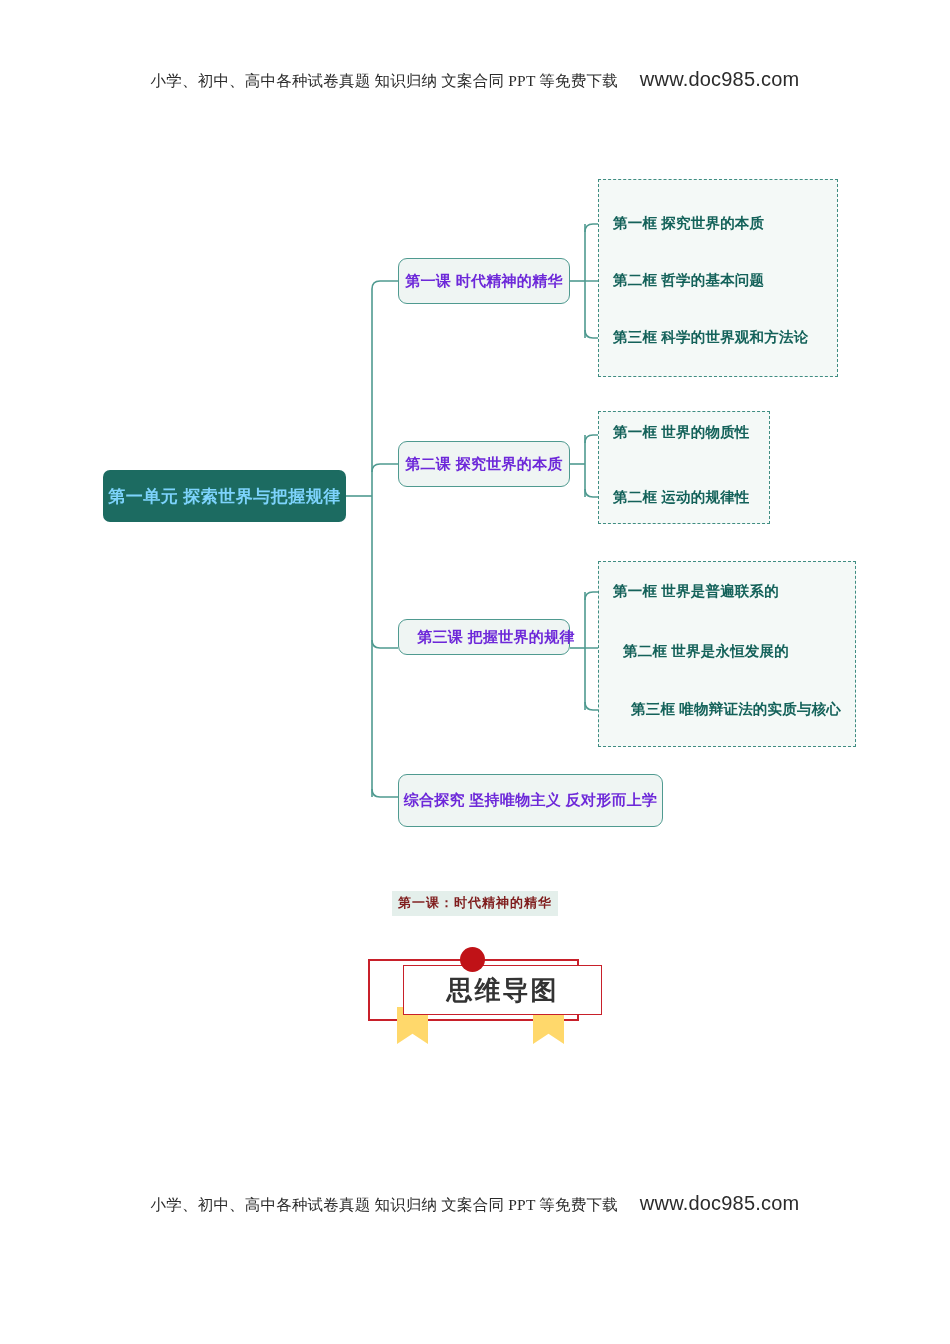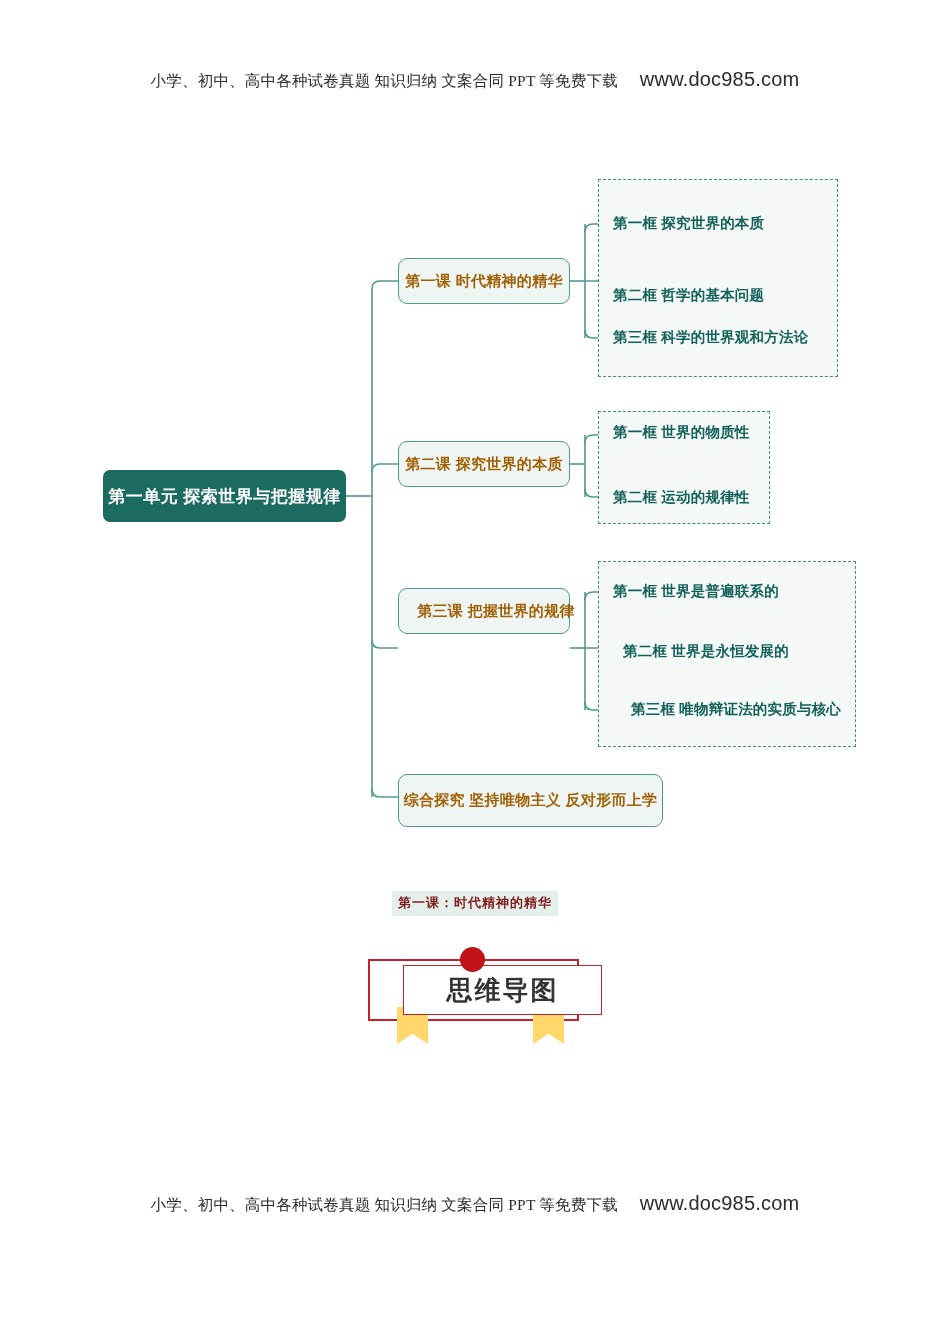--- a/index.html
+++ b/index.html
@@ -60,49 +60,49 @@
     width: 243px;
     height: 52px;
     background: #1c6b61;
     border-radius: 7px;
     display: flex;
     align-items: center;
     justify-content: center;
     box-sizing: border-box;
   }
   .root-node span {
-    color: #ffffff;
+    color: #7dd3fc;
     font-size: 17px;
     font-weight: bold;
     letter-spacing: 0.5px;
     white-space: nowrap;
   }
 
   
   .branch-node {
     position: absolute;
     background: #eff5f3;
     border: 1.6px solid #4f9a90;
     border-radius: 9px;
     display: flex;
     align-items: center;
     justify-content: center;
     box-sizing: border-box;
   }
   .branch-node span {
-    color: #a16207;
+    color: #6d28d9;
     font-size: 15px;
     font-weight: bold;
     white-space: nowrap;
     letter-spacing: 0.3px;
   }
 
   #node-lesson1 { left: 398px; top: 258px; width: 172px; height: 46px; }
   #node-lesson2 { left: 398px; top: 441px; width: 172px; height: 46px; }
-  #node-lesson3 { left: 398px; top: 588px; width: 172px; height: 46px; padding-left: 24px; }
+  #node-lesson3 { left: 398px; top: 619px; width: 172px; height: 36px; padding-left: 24px; }
   #node-synthesis { left: 398px; top: 774px; width: 265px; height: 53px; }
 
   
   .leaf-group {
     position: absolute;
     background: #f4f9f7;
     border: 1.8px dashed #3f8d82;
     box-sizing: border-box;
   }
   #group-lesson1 { left: 598px; top: 179px; width: 240px; height: 198px; }
@@ -114,21 +114,21 @@
     color: #14625a;
     font-size: 14.5px;
     font-weight: bold;
     white-space: nowrap;
     letter-spacing: 0.2px;
     line-height: 1;
   }
 
   
   #leaf-1-1 { left: 613px; top: 216px; }
-  #leaf-1-2 { left: 613px; top: 273px; margin-top: 15px; }
+  #leaf-1-2 { left: 613px; top: 273px; }
   #leaf-1-3 { left: 613px; top: 330px; }
   
   #leaf-2-1 { left: 613px; top: 425px; }
   #leaf-2-2 { left: 613px; top: 490px; }
   
   #leaf-3-1 { left: 613px; top: 584px; }
   #leaf-3-2 { left: 623px; top: 644px; }
   #leaf-3-3 { left: 631px; top: 702px; }
 
   

